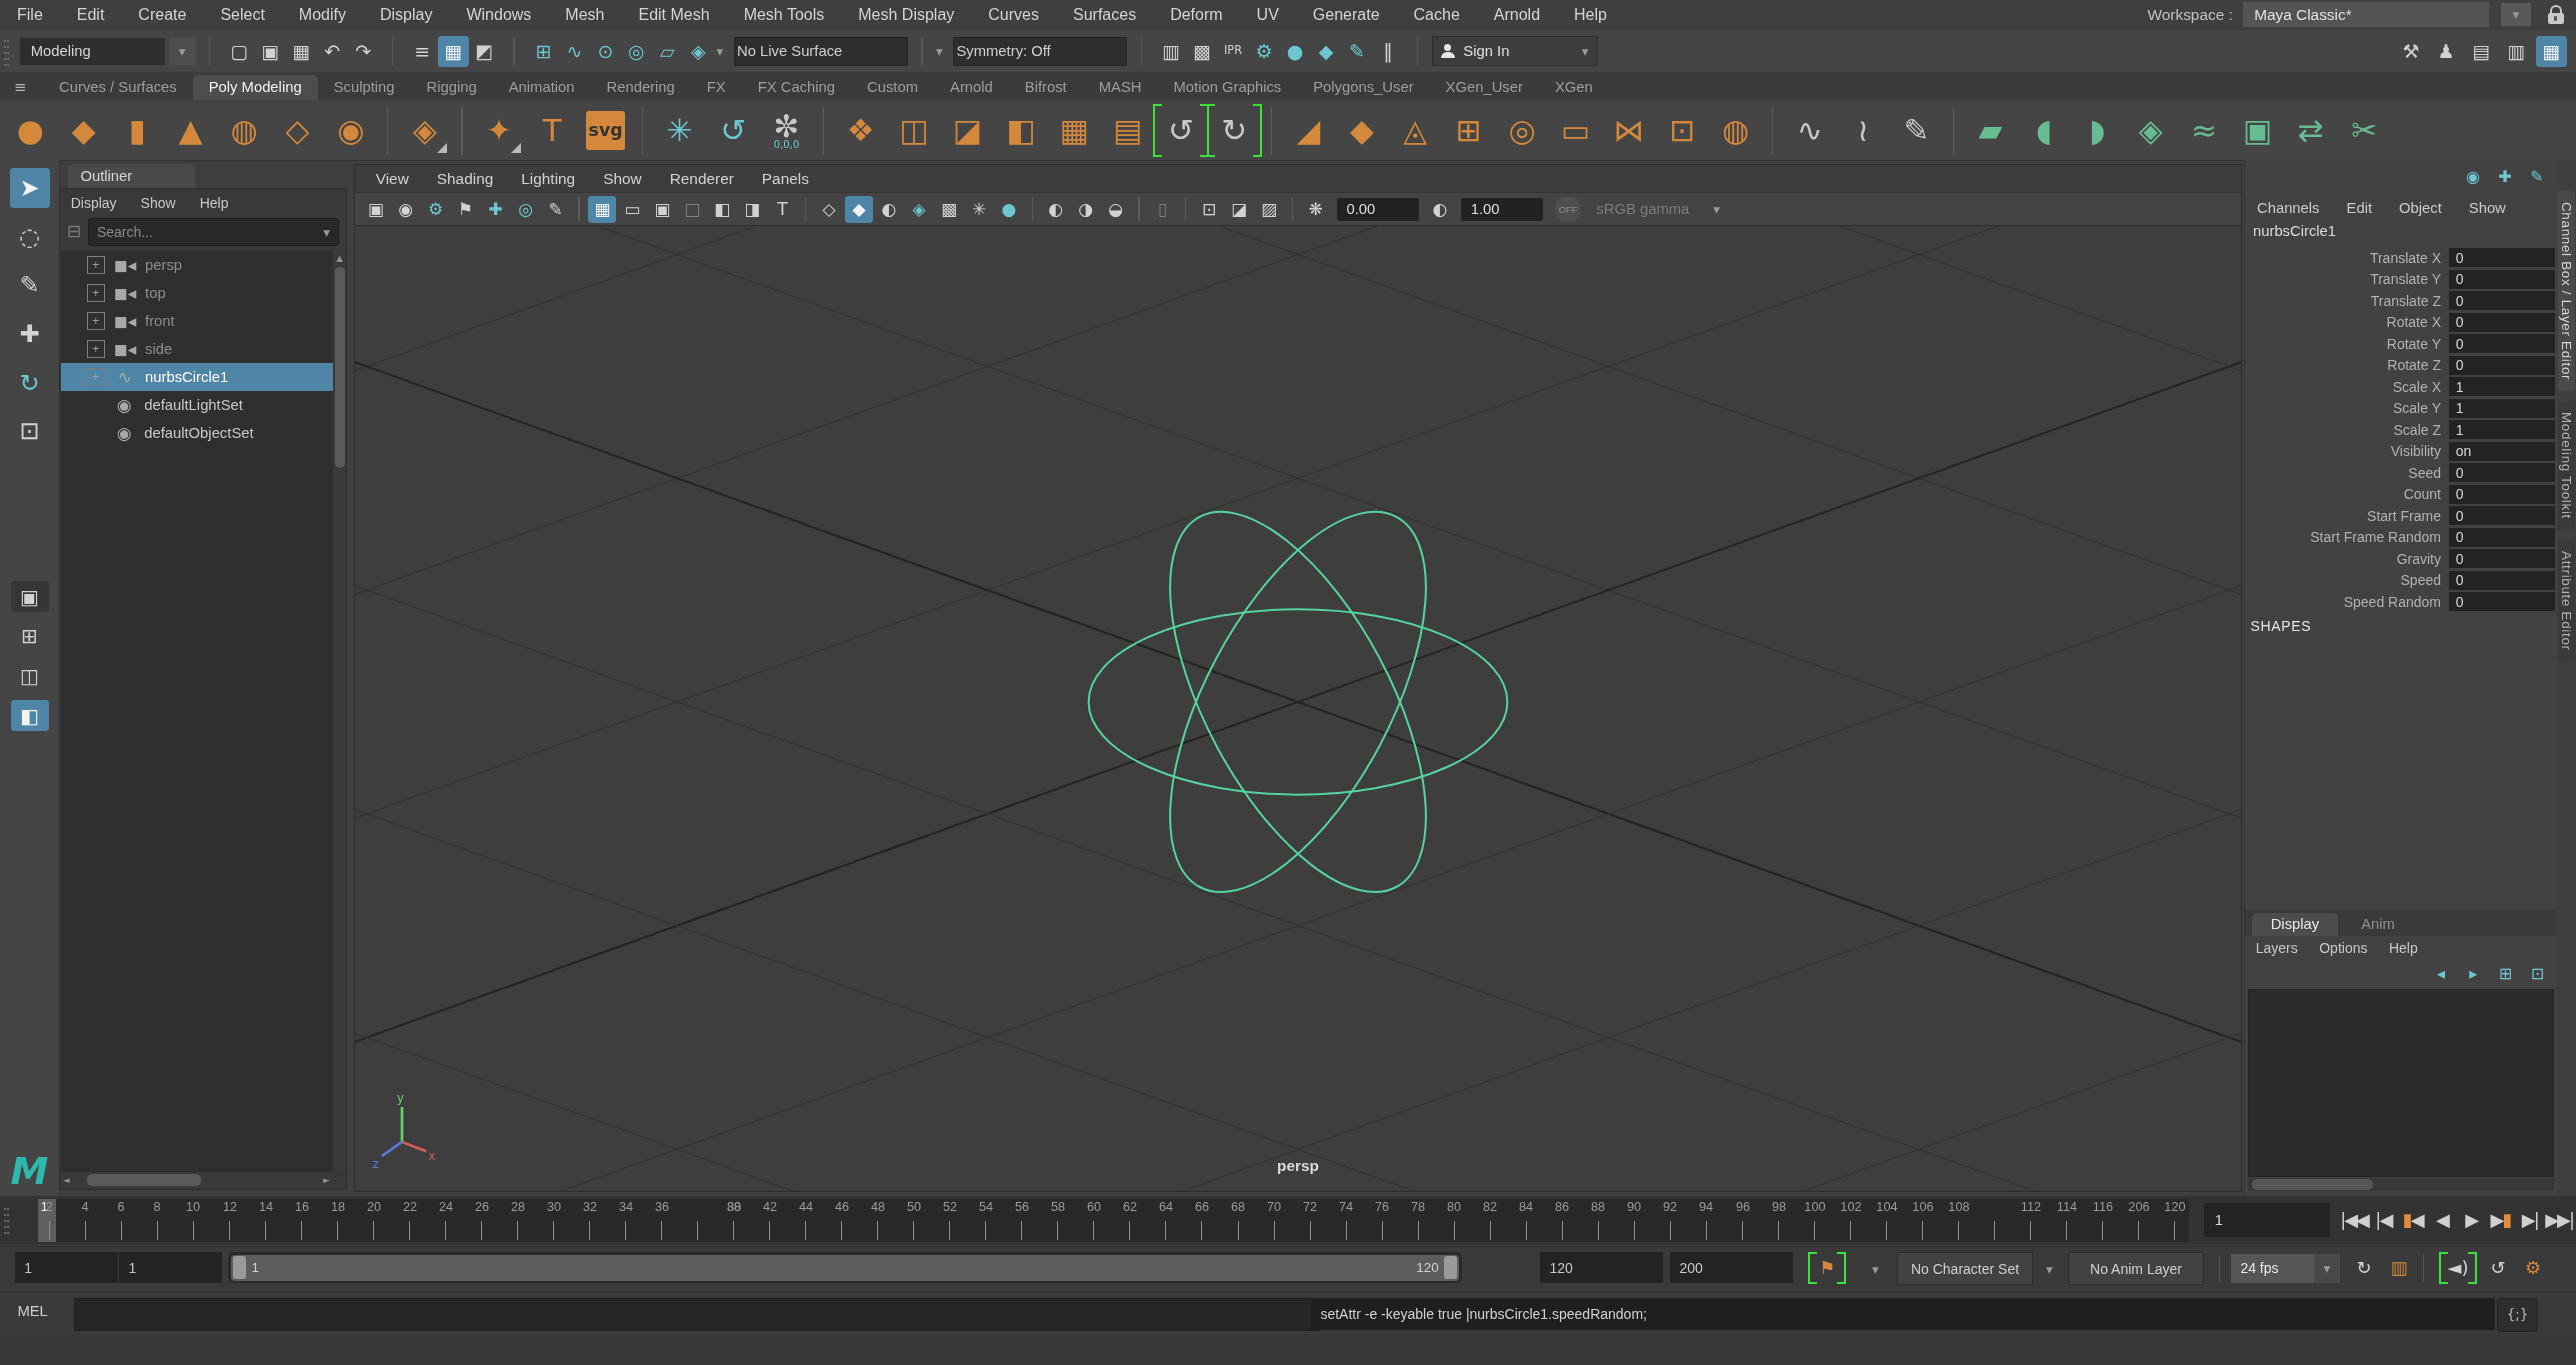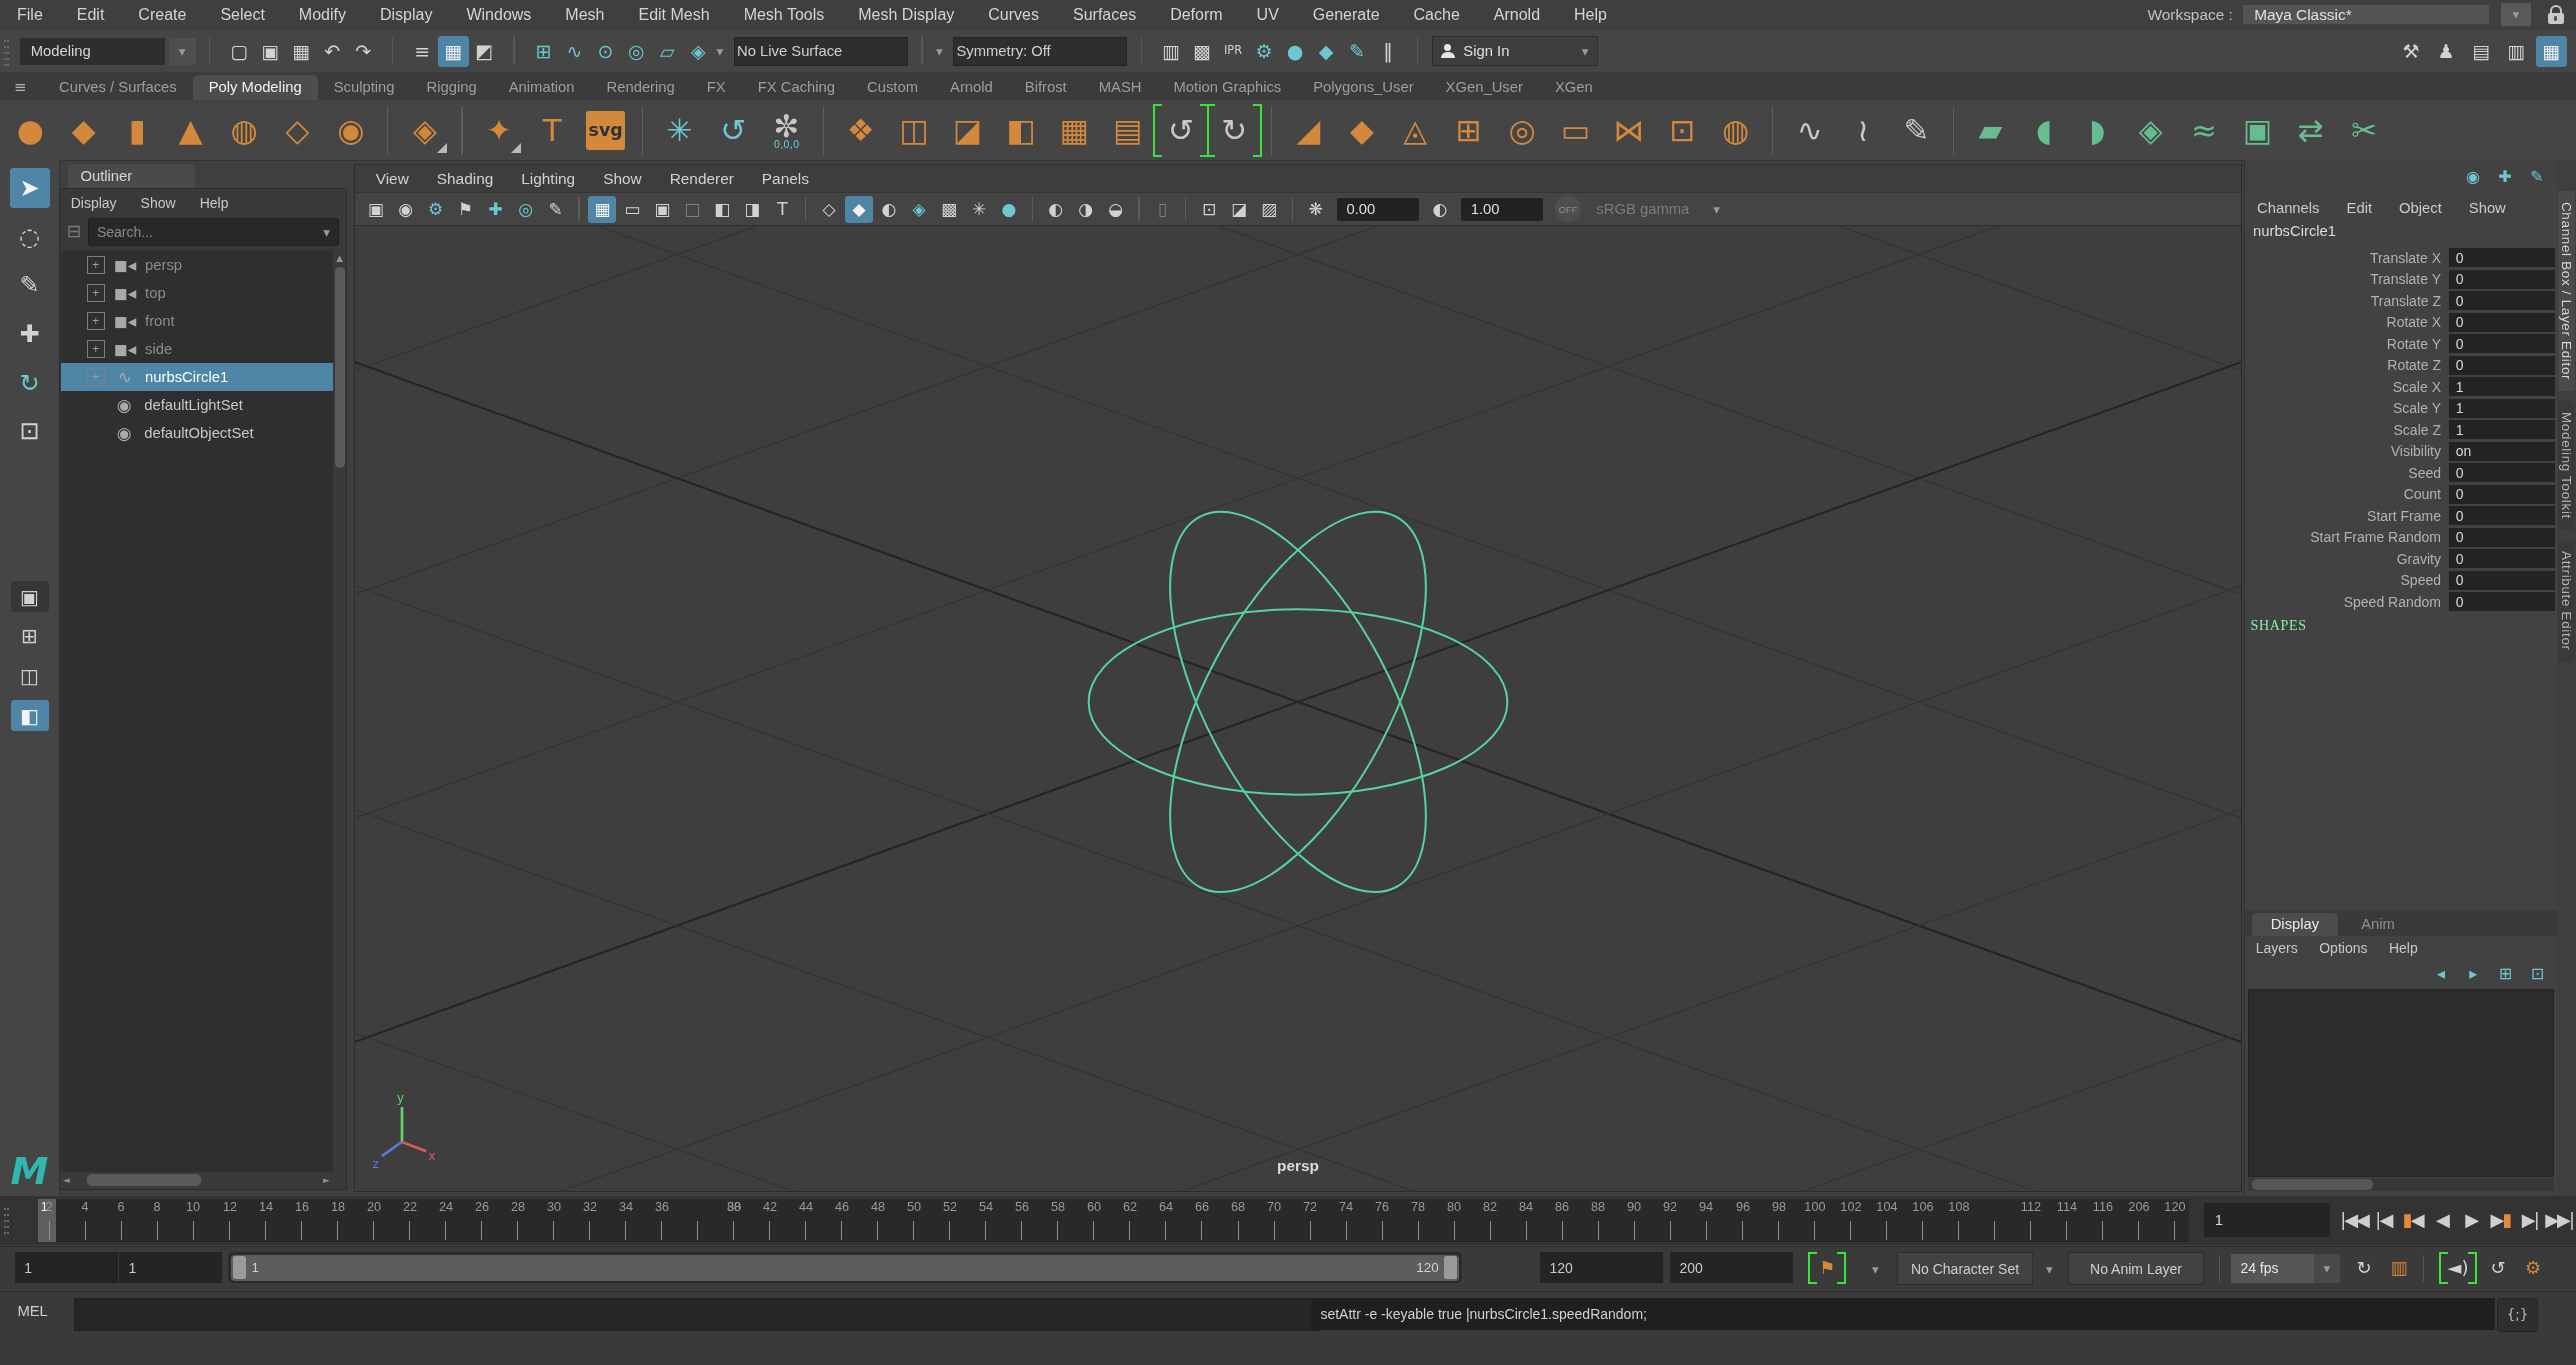--- a/index.html
+++ b/index.html
@@ -13,21 +13,21 @@
   .o{color:#d3883c}.t{color:#6cc7d1}.g{color:#67bd90}.w{color:#c9c9c9}.dimc{color:#7f7f7f}
   .active{background:#4f86a8;color:#f2f2f2}
   .pressed{background:#363636}
   .caret{color:#9a9a9a;font-family:"DejaVu Sans",sans-serif;font-size:13.4px;}
   .grip{width:8px;height:29.5px;background:repeating-linear-gradient(0deg,#6a6a6a 0 2px,transparent 2px 6px),repeating-linear-gradient(0deg,#6a6a6a 0 2px,transparent 2px 6px);background-size:2px 100%,2px 100%;background-position:1.3px 0,4.7px 0;background-repeat:repeat-y;margin:0 6.7px 0 2.7px;}
   
   #menubar{left:0;top:0;width:2576px;height:29.5px;background:#3f3f3f;border-bottom:0.7px solid #323232;display:flex;align-items:center;}
   .mitem{padding:0 17px;font-size:16px;color:#d4d4d4;height:100%;display:flex;align-items:center;}
   #workspace{margin-left:auto;display:flex;align-items:center;gap:10.7px;padding-right:12px;}
   #workspace .lbl{font-size:15.4px;color:#c2c2c2;}
-  .wsbox{width:235px;height:19px;background:#545454;display:flex;align-items:center;padding-left:10.7px;font-size:15.4px;color:#e2e2e2;}
+  .wsbox{width:235px;height:25px;background:#545454;display:flex;align-items:center;padding-left:10.7px;font-size:15.4px;color:#e2e2e2;}
   .wscaret{width:29.5px;height:23px;background:#595959;display:flex;align-items:center;justify-content:center;margin-left:1.3px;}
   .lock{width:16px;height:11.4px;background:#c9c9c9;border-radius:2px;position:relative;margin-top:8px;margin-left:6.7px;}
   .lock::before{content:"";position:absolute;top:-8px;left:2px;width:8px;height:8px;border:2.7px solid #c9c9c9;border-bottom:none;border-radius:6px 6px 0 0;}
   .lock::after{content:"";position:absolute;left:6px;top:3.4px;width:3.4px;height:4.7px;background:#555;border-radius:1.3px;}
   
   #statusline{left:0;top:29.5px;width:2576px;height:43px;background:#454545;border-bottom:0.7px solid #313131;display:flex;align-items:center;gap:2.7px;}
   .sico{width:31px;height:31px;font-size:19px;}
   .ssep{width:1.3px;height:28px;background:#585858;margin:0 10.7px;}
   .sfield{height:27px;background:#2e2e2e;border:0.7px solid #242424;display:flex;align-items:center;padding:0 2px;font-size:14.8px;color:#cfcfcf;min-width:168px;}
   .modebox{width:134px;height:27px;background:#2e2e2e;display:flex;align-items:center;padding-left:10.7px;font-size:14.8px;color:#d6d6d6;}
@@ -92,21 +92,21 @@
   
   #rightpanel{left:2244px;top:160px;width:312px;height:1036px;background:#424242;border-left:0.7px solid #343434;}
   .cbtop{position:absolute;top:5.4px;right:8px;display:flex;gap:8px;}
   .cbtopico{width:24px;height:24px;font-size:16px;}
   .cbmenus{position:absolute;top:35px;left:0;right:0;height:25.5px;display:flex;align-items:center;gap:27px;padding-left:12px;font-size:14.8px;color:#cccccc;}
   .cbobj{position:absolute;top:63px;left:8px;font-size:14.8px;color:#dcdcdc;}
   .cbrows{position:absolute;top:87px;left:0;right:0;}
   .cbrow{height:21.5px;display:flex;align-items:center;}
   .cblabel{width:196px;text-align:right;font-size:14px;color:#b2b2b2;padding-right:8px;flex:0 0 auto;}
   .cbval{width:99px;height:19px;background:#232323;font-size:14px;color:#d8d8d8;padding-left:6.7px;display:flex;align-items:center;}
-  .cbshapes{position:absolute;top:458px;left:5.4px;font-size:14px;color:#86efac;letter-spacing:0.7px;font-family:Liberation Serif, serif;}
+  .cbshapes{position:absolute;top:458px;left:5.4px;font-size:14px;color:#e5e5e5;letter-spacing:0.7px;}
   .cbshapelist{position:absolute;top:478px;left:0;right:0;}
   .cbshape{height:21.5px;display:flex;align-items:center;padding-left:31px;font-size:14px;color:#c9c9c9;}
   .cbshape.hl{background:#4a4a4a;}
   .lytabs{position:absolute;top:750px;left:0;right:0;height:25.5px;background:#3a3a3a;display:flex;align-items:flex-end;padding-left:6.7px;gap:4px;}
   .lytab{padding:3.4px 19px;font-size:14.8px;color:#8f8f8f;}
   .lytab.on{background:#4c4c4c;color:#eaeaea;border-radius:4.7px 4.7px 0 0;}
   .lymenus{position:absolute;top:775px;left:0;height:25.5px;display:flex;gap:21.5px;padding-left:10.7px;align-items:center;font-size:14px;color:#c9c9c9;}
   .lyicons{position:absolute;top:802px;right:6.7px;display:flex;gap:6.7px;}
   .lyico{width:25.5px;height:23px;font-size:16px;}
   .lylist{position:absolute;top:829px;left:2.7px;right:2.7px;height:186px;background:#2c2c2c;border:0.7px solid #242424;}

